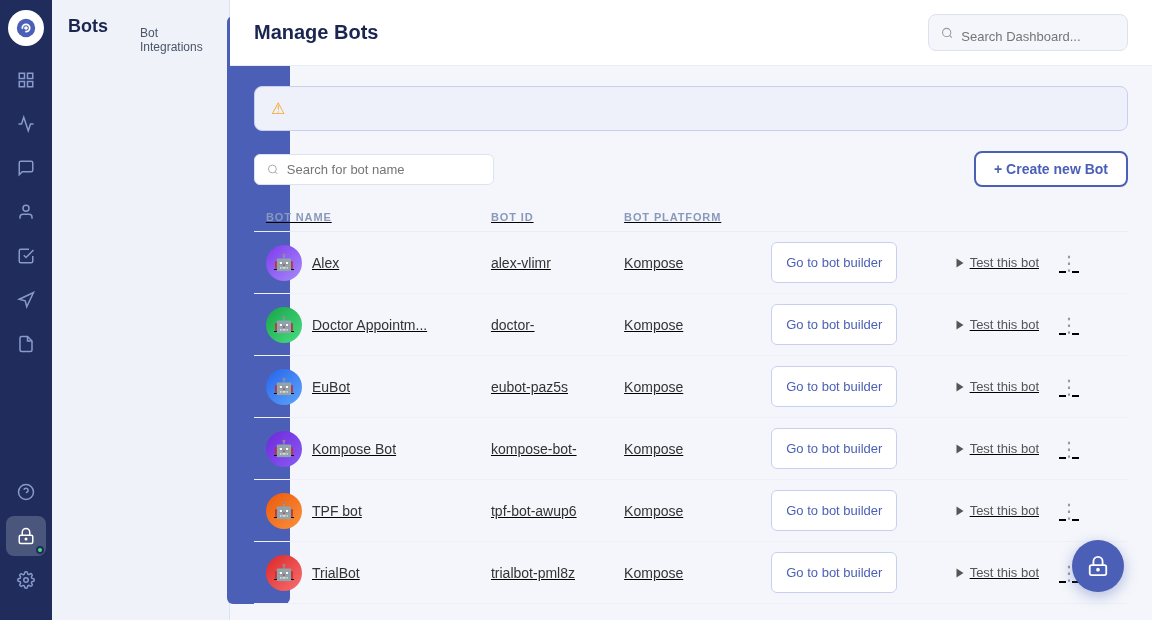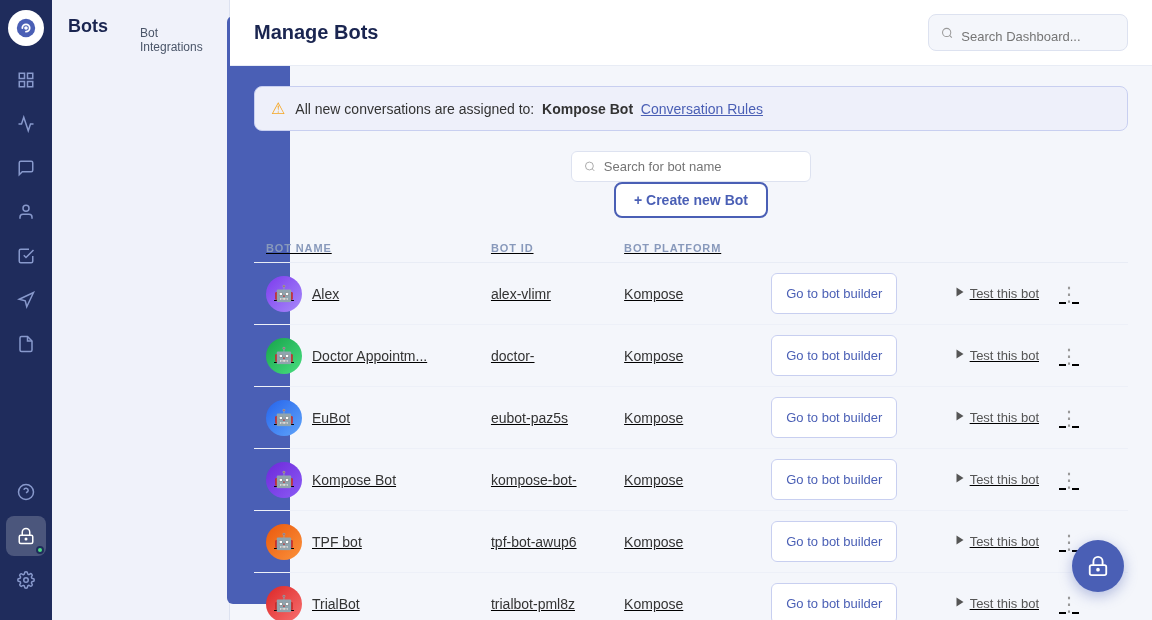--- a/index.html
+++ b/index.html
@@ -133,21 +133,20 @@
     }
     .alert-icon { color: #f5a623; font-size: 16px; }
     .alert-link { color: #4a5fb5; text-decoration: underline; cursor: pointer; }
     .alert-bold { font-weight: 700; }
 
     .toolbar {
       display: flex;
       align-items: center;
       justify-content: space-between;
       margin-bottom: 16px;
-      flex-direction: column;
     }
     .bot-search {
       display: flex;
       align-items: center;
       border: 1px solid #dde2f0;
       border-radius: 6px;
       background: #fff;
       padding: 7px 12px;
       gap: 8px;
       width: 240px;
@@ -217,21 +216,21 @@
       cursor: pointer;
       white-space: nowrap;
     }
     .test-btn {
       background: transparent;
       border: none;
       color: #555;
       font-size: 13px;
       cursor: pointer;
       display: flex;
-      align-items: flex-start;
+      align-items: center;
       gap: 4px;
       white-space: nowrap;
     }
     .more-btn {
       background: transparent;
       border: none;
       color: #999;
       font-size: 20px;
       cursor: pointer;
       padding: 0 4px;
@@ -360,25 +359,20 @@
             <line x1="21" y1="21" x2="16.65" y2="16.65"></line>
           </svg>
         <input type="text" placeholder="Search Dashboard..." style="">
       </div>
     </div>
 
     <div class="content-area">
 
       <div class="alert-banner">
         <span class="alert-icon">⚠</span>
-        <span>
-          <span>All new conversations are assigned to:</span>
-          &nbsp;<strong class="alert-bold">Kompose Bot</strong>&nbsp;
-          <span class="alert-link">Conversation Rules</span>
-        </span>
       </div>
 
       <div class="toolbar">
         <div class="bot-search">
           <svg width="13" height="13" viewBox="0 0 24 24" fill="none" stroke="#aaa" stroke-width="2">
               <circle cx="11" cy="11" r="8"></circle>
               <line x1="21" y1="21" x2="16.65" y2="16.65"></line>
             </svg>
           <input type="text" placeholder="Search for bot name" style="">
         </div>

